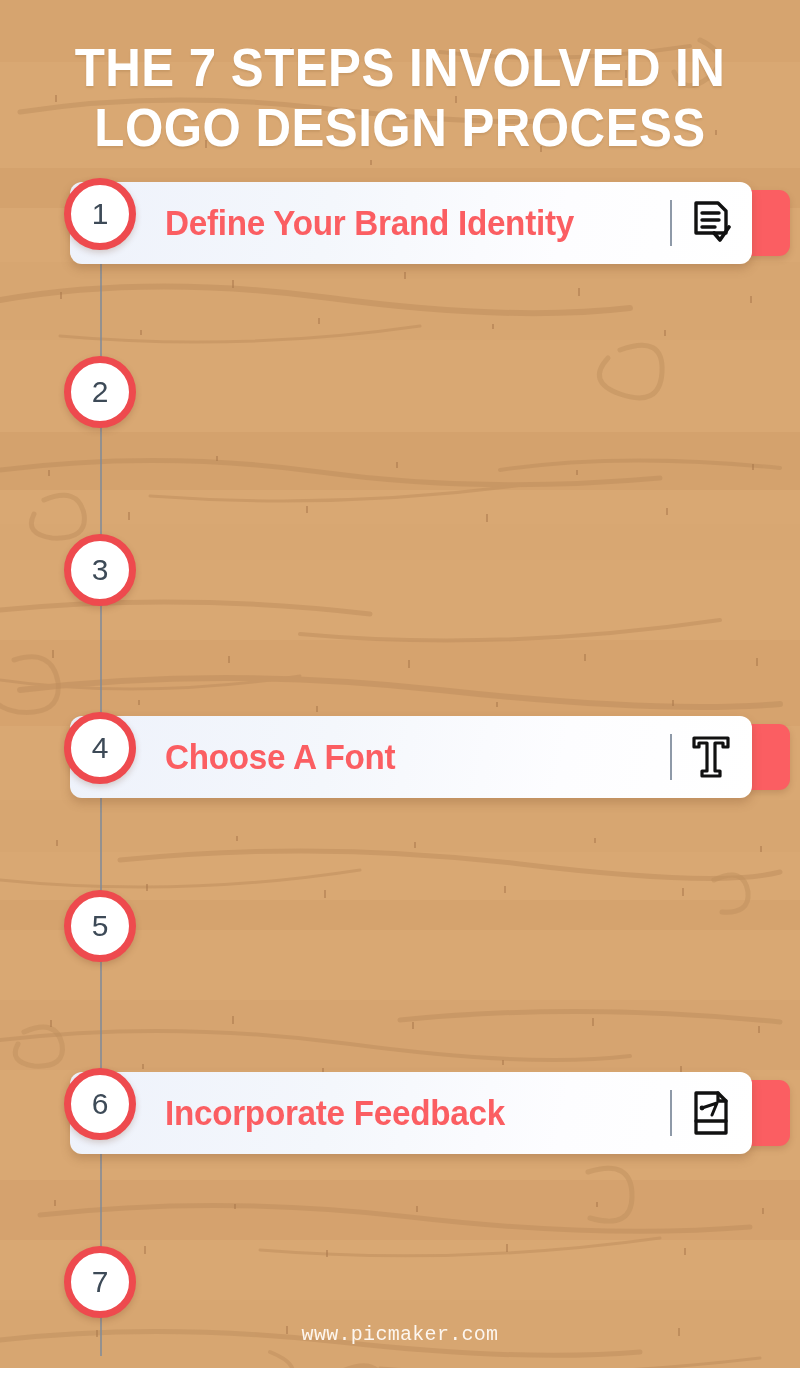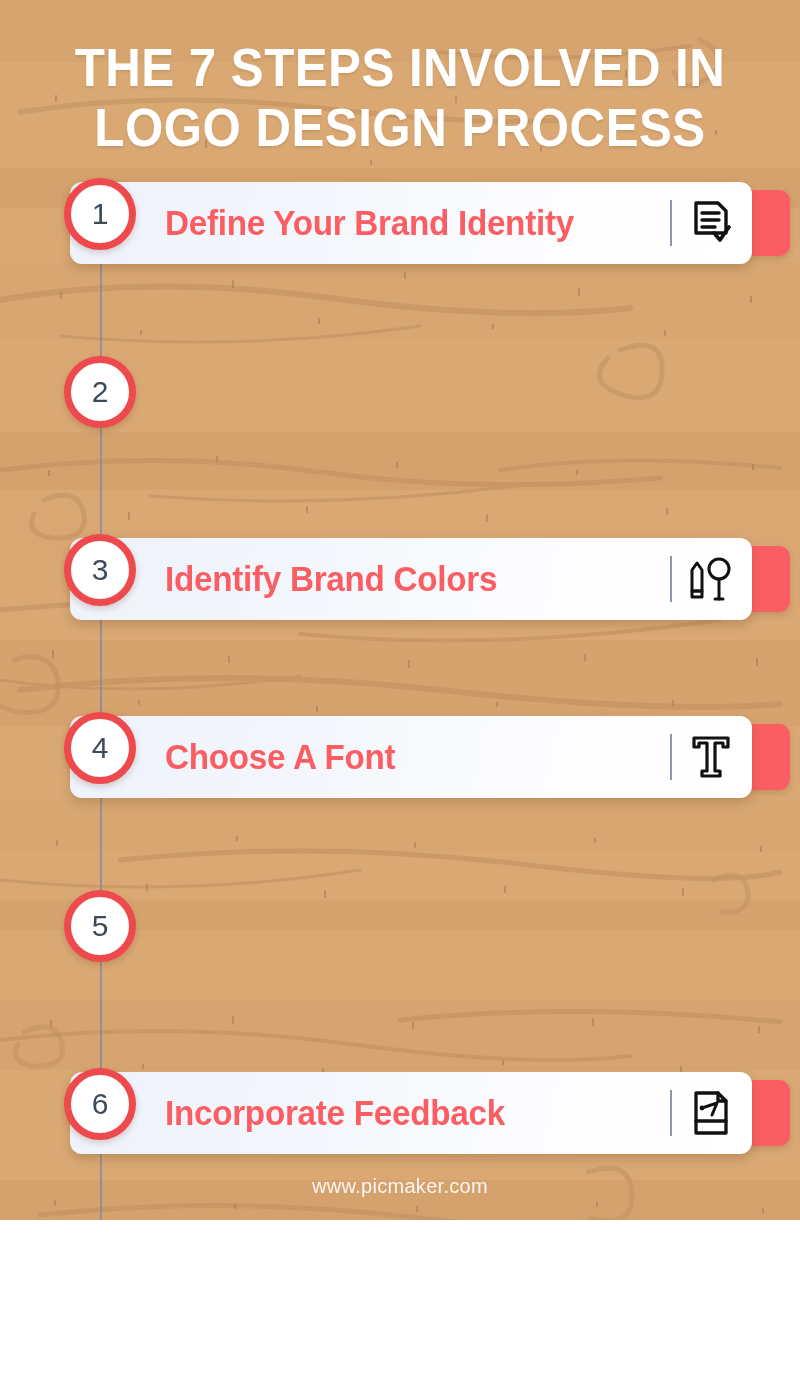--- a/index.html
+++ b/index.html
@@ -5,21 +5,21 @@
   * { margin:0; padding:0; box-sizing:border-box; }
 
   html, body {
     width:800px; height:1400px;
     font-family:"Liberation Sans", sans-serif;
     overflow:hidden;
   }
 
   .poster {
     position:relative;
-    width:800px; height:1220px;
+    width:800px; height:1368px;
     background:#000000;
     overflow:hidden;
   }
 
   
   .wood-bands { position:absolute; inset:0; }
 
   
   .title-wrap {
     position:absolute; top:38px; left:0; width:100%;
@@ -124,21 +124,21 @@
     line-height:30px;
     font-weight:normal;
   }
 
   
   .footer {
     position:absolute;
     left:0; bottom:22px; width:100%;
     text-align:center;
     color:#fdf6ef;
-    font-family:Liberation Sans, sans-serif;
+    font-family:Liberation Mono, monospace;
     font-size:20px;
     letter-spacing:.3px;
   }
 </style>
 </head>
 <body>
 
 <div class="poster">
 
   <div class="wood-bands">
@@ -295,36 +295,20 @@
       </div>
     </div>
 
     <div class="step">
       <div class="badge">
         <span class="badge-num">2</span>
       </div>
     </div>
 
     <div class="step">
-      <div class="card-area">
-        <div class="tab"></div>
-        <div class="card">
-          <div class="step-label">Identify Brand Colors</div>
-          <div class="divider"></div>
-          <div class="icon-box">
-            <svg width="46" height="48" viewBox="0 0 46 48" fill="none" stroke="#111" stroke-width="3" stroke-linecap="round" stroke-linejoin="round">
-              <path d="M9 8 l5 7 v21 h-10 v-21 z"></path>
-              <path d="M4 36 h10 v6 h-10 z"></path>
-              <circle cx="31" cy="14" r="10"></circle>
-              <path d="M31 24 v20"></path>
-              <path d="M27 44 h8"></path>
-            </svg>
-          </div>
-        </div>
-      </div>
       <div class="badge">
         <span class="badge-num">3</span>
       </div>
     </div>
 
     <div class="step">
       <div class="card-area">
         <div class="tab"></div>
         <div class="card">
           <div class="step-label">Choose A Font</div>

